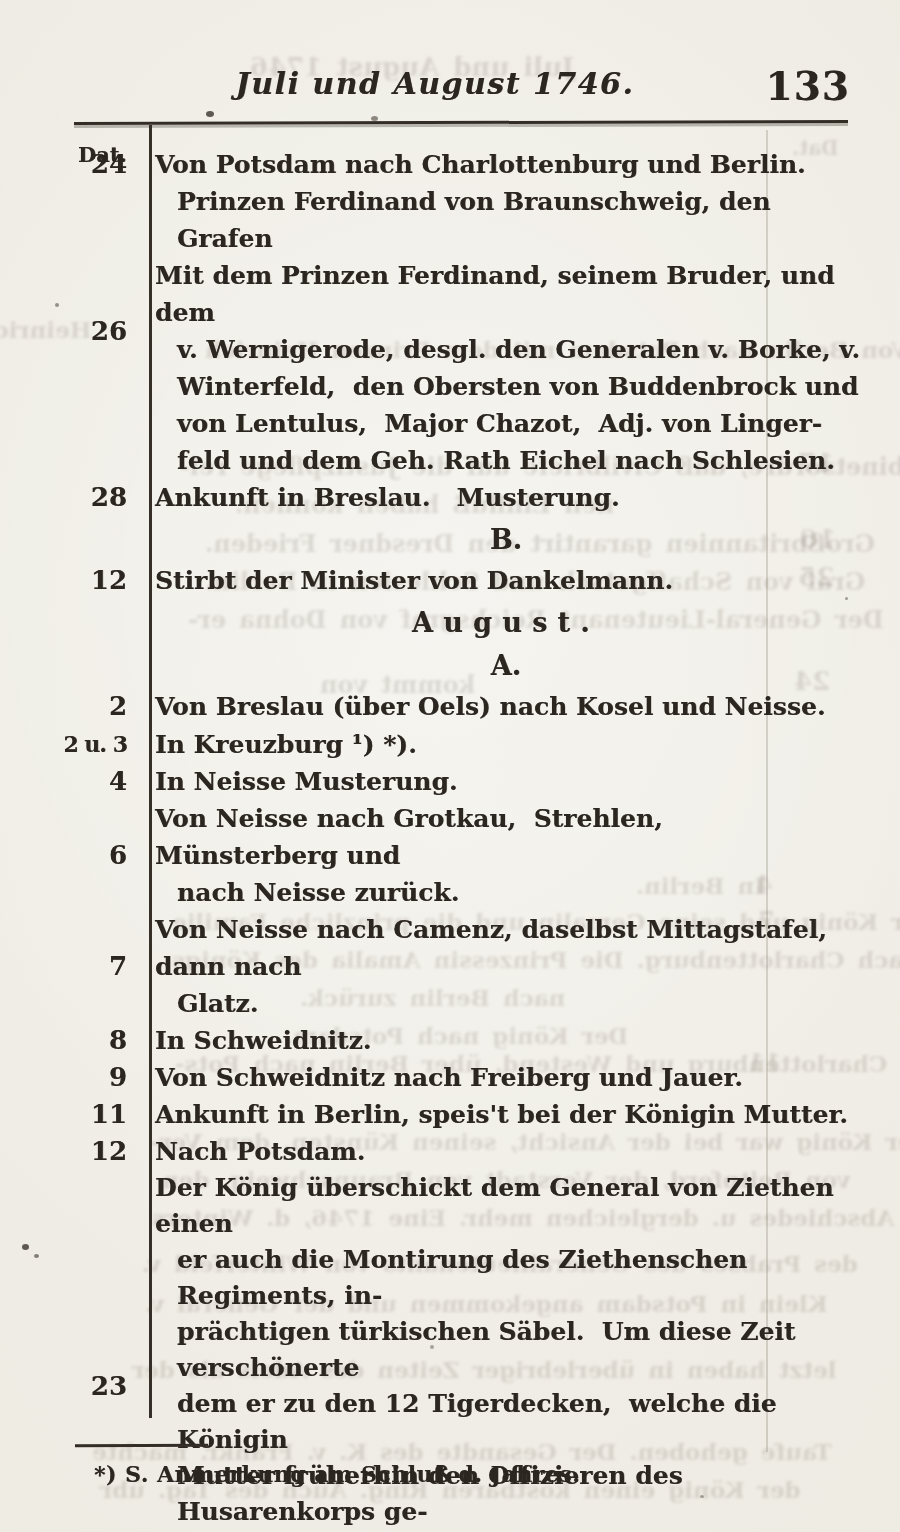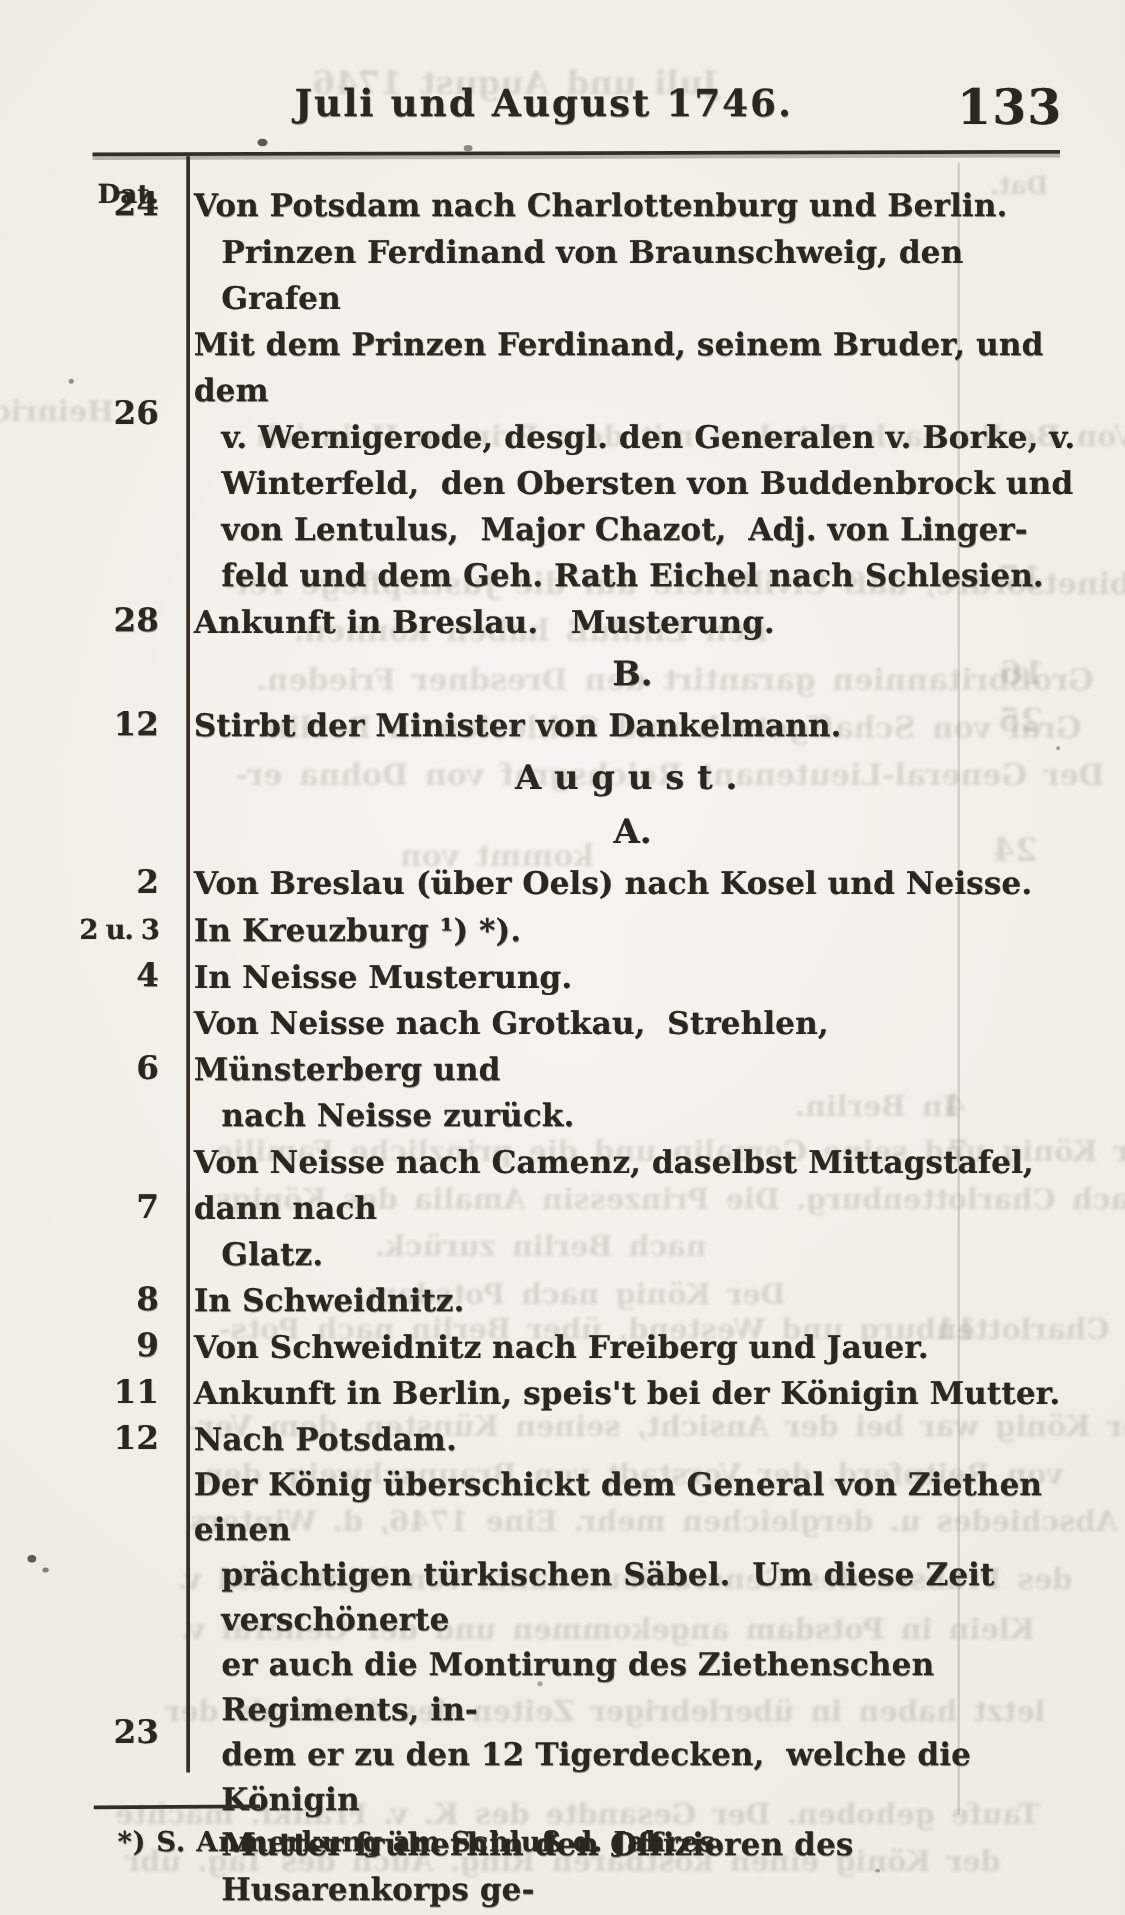--- a/index.html
+++ b/index.html
@@ -9,21 +9,21 @@
       radial-gradient(ellipse 130% 90% at 48% 38%, rgba(255,255,255,0.35), rgba(255,255,255,0) 60%),
       radial-gradient(ellipse 120% 120% at 50% 50%, #f1efe8 0%, #eeebe3 62%, #e7e3d9 88%, #e2ddd2 100%);
     font-family:"DejaVu Serif", serif;
     color:#2c2620;
   }
   .ink{ text-shadow:0.4px 0.4px 0.6px rgba(44,38,32,0.55); }
 
   
   .header-title{
     position:absolute;left:75px;top:66px;width:720px;text-align:center;
-    font-size:30px;font-weight:bold;letter-spacing:1.5px;
+    font-size:30px;font-weight:bold;letter-spacing:1.5px;font-style:italic;
   }
   .page-number{
     position:absolute;right:50px;top:63px;font-size:39px;font-weight:bold;letter-spacing:1px;
   }
   .head-rule{
     position:absolute;left:74px;top:121px;width:774px;height:3px;background:#332d26;
     box-shadow:0 3px 0 rgba(51,45,38,0.30);
     transform:rotate(-0.15deg);
   }
   .dat-label{position:absolute;left:78px;top:129px;font-size:21px;font-weight:bold;margin-top:13px;}
@@ -198,22 +198,22 @@
       <div class="row">
         <div class="date">12</div>
         <div class="text">
           <div class="line">Nach Potsdam.</div>
         </div>
       </div>
       <div class="row">
         <div class="date">23</div>
         <div class="text tight">
           <div class="line">Der König überschickt dem General von Ziethen einen</div>
+          <div class="line cont">er auch die Montirung des Ziethenschen Regiments, in-</div>
           <div class="line cont">prächtigen türkischen Säbel.  Um diese Zeit verschönerte</div>
-          <div class="line cont">er auch die Montirung des Ziethenschen Regiments, in-</div>
           <div class="line cont">dem er zu den 12 Tigerdecken,  welche die Königin</div>
           <div class="line cont">Mutter früherhin den Offizieren des Husarenkorps ge-</div>
           <div class="line cont">schenkt hatte, noch eine Anzahl hinzufügte.  Die Esca-</div>
         </div>
       </div>
     </div>
 
   <div class="footnote-rule"></div>
   <div class="footnote ink">*) S. Anmerkung am Schluß d. Jahres.</div>
 

